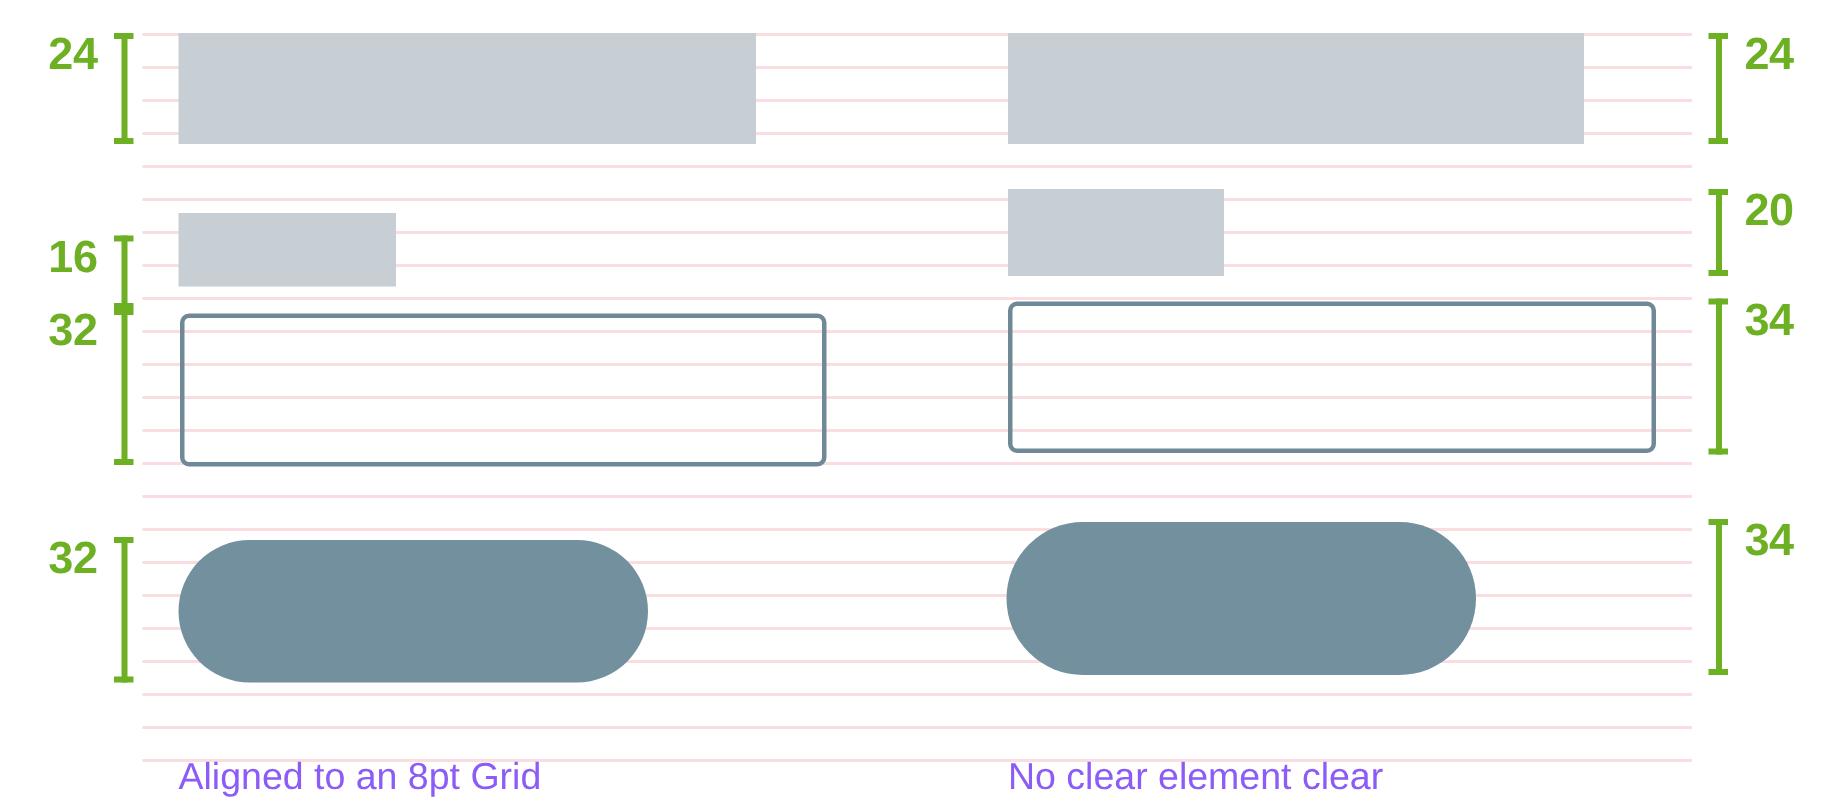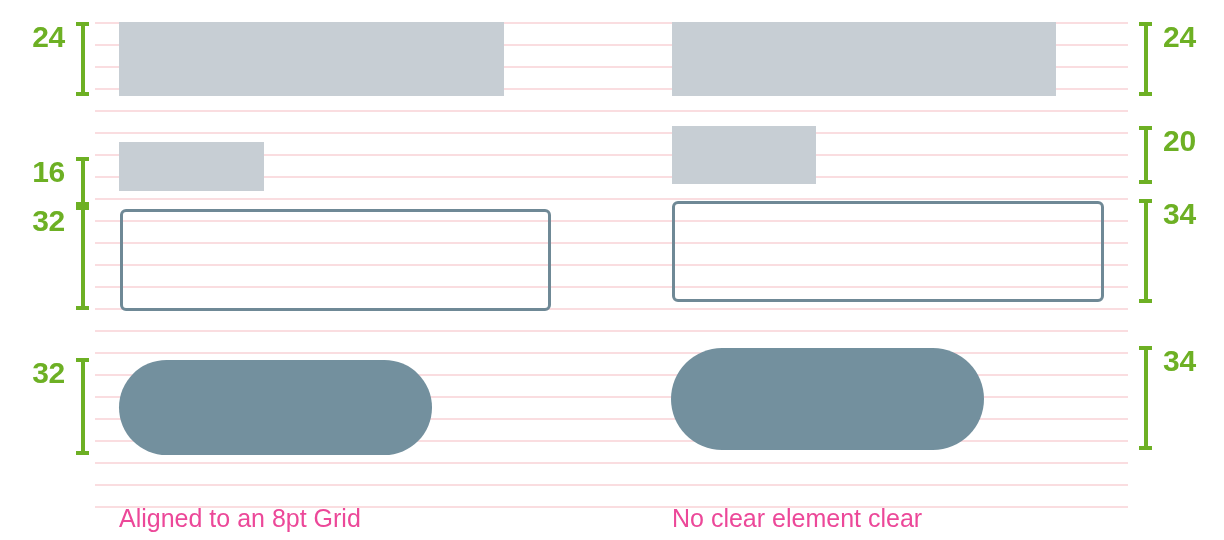--- a/index.html
+++ b/index.html
@@ -106,21 +106,21 @@
     text-align: right;
   }
   .measure.label-right .measure-value {
     margin-left: 11px;
     text-align: left;
   }
 
   
   .caption {
     position: absolute;
-    color: #ec4899;
+    color: #8b5cf6;
     font-size: 25px;
     font-weight: 400;
     line-height: 1;
     white-space: nowrap;
   }
 </style>
 </head>
 <body>
 
 <div id="stage">

